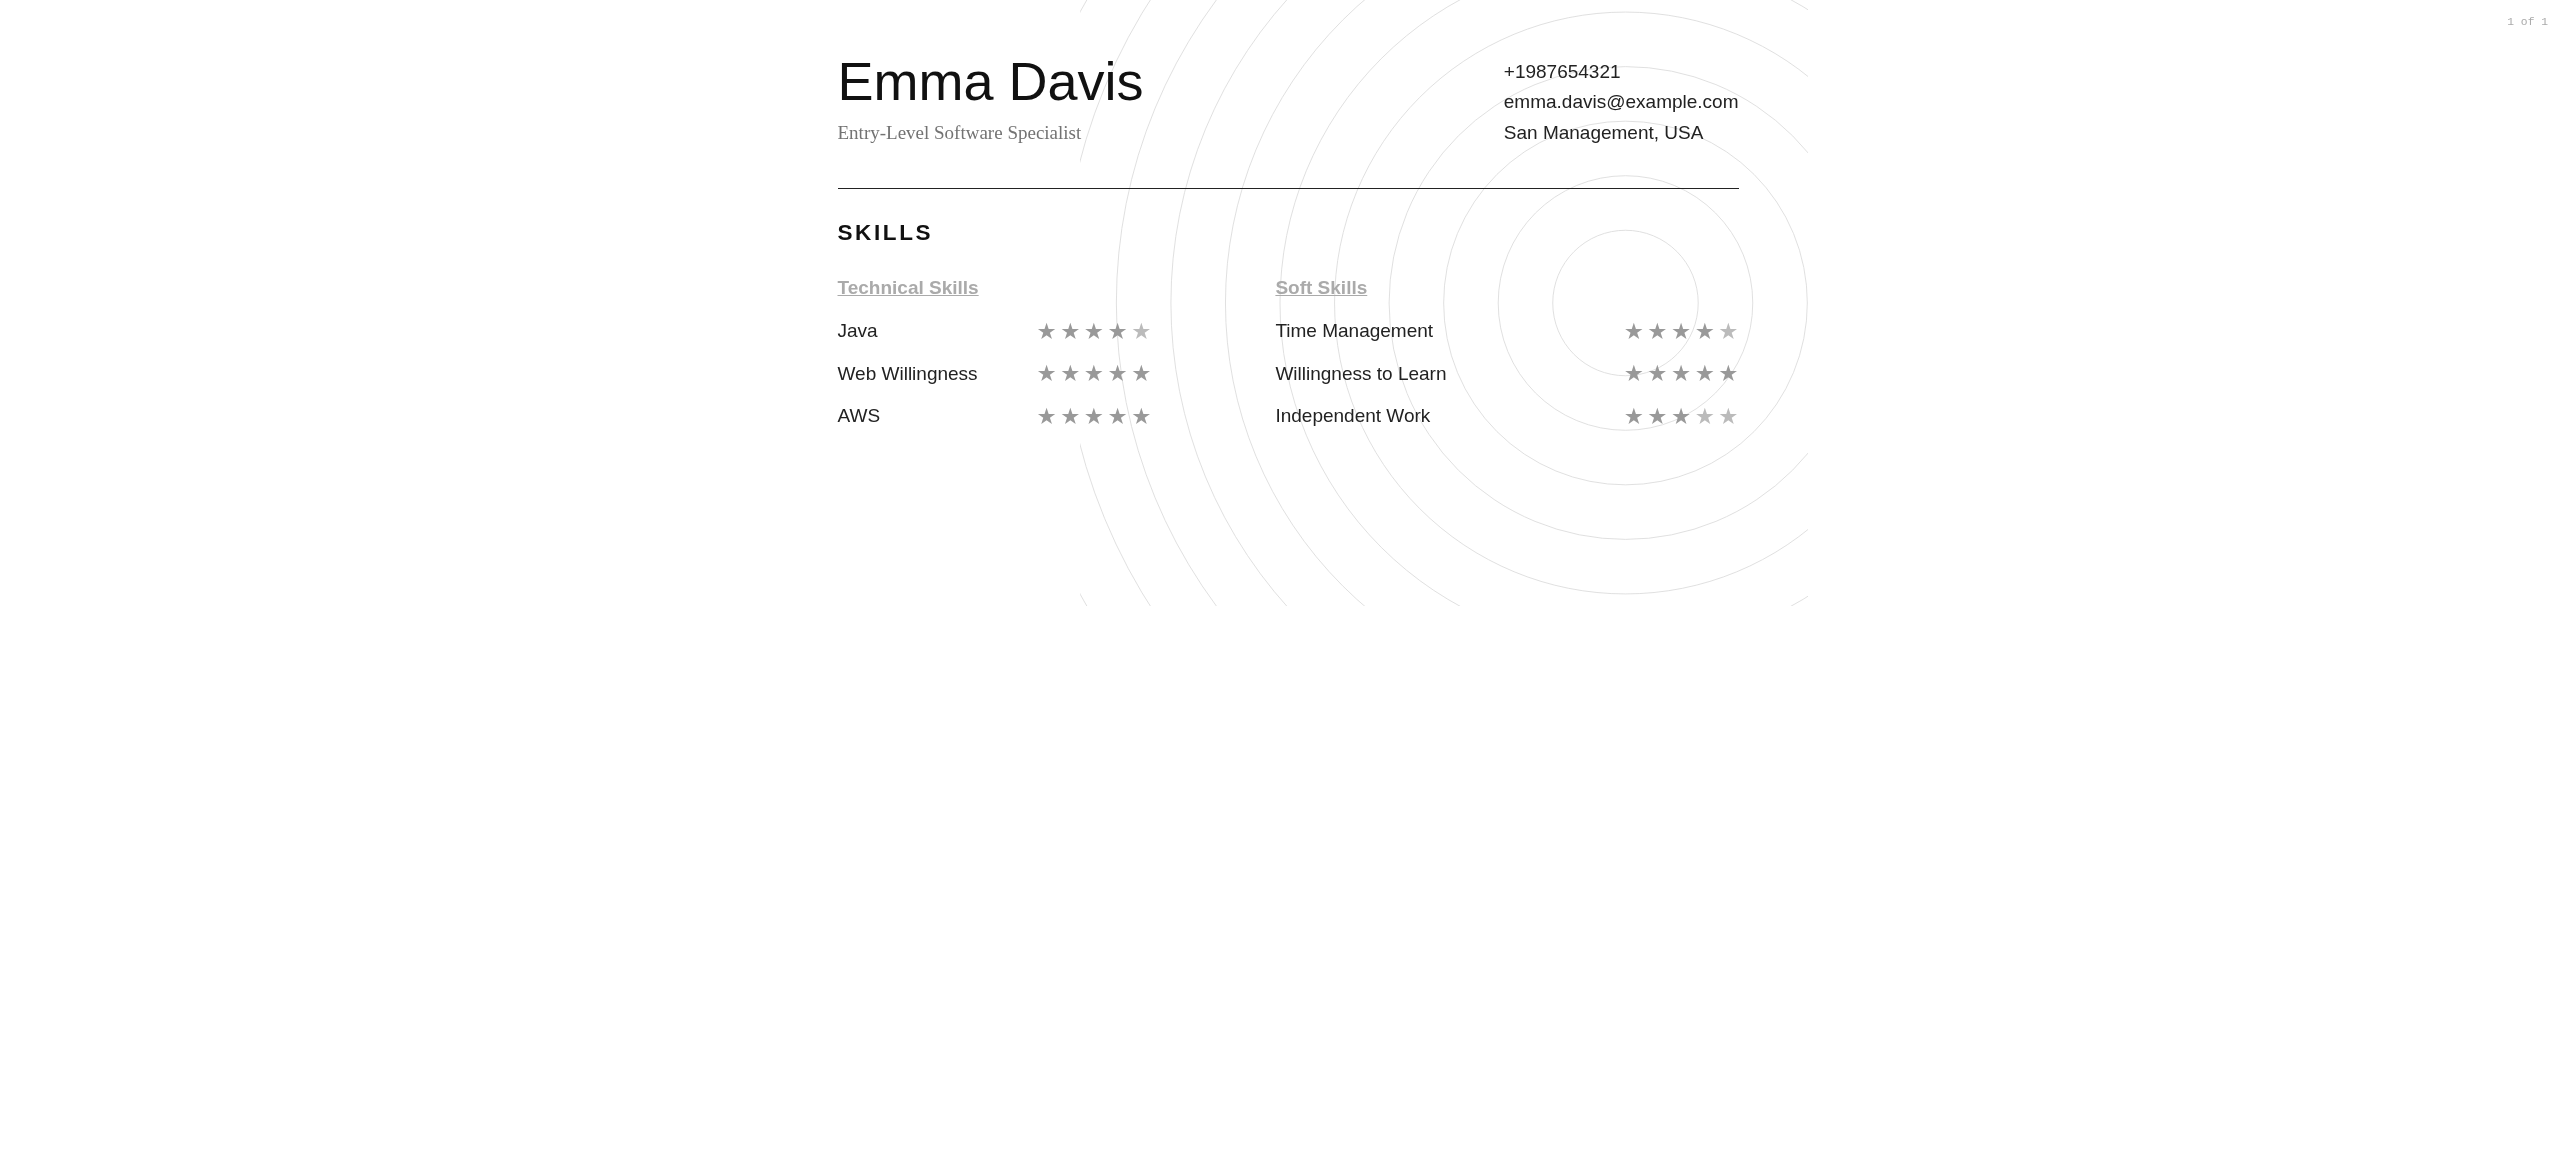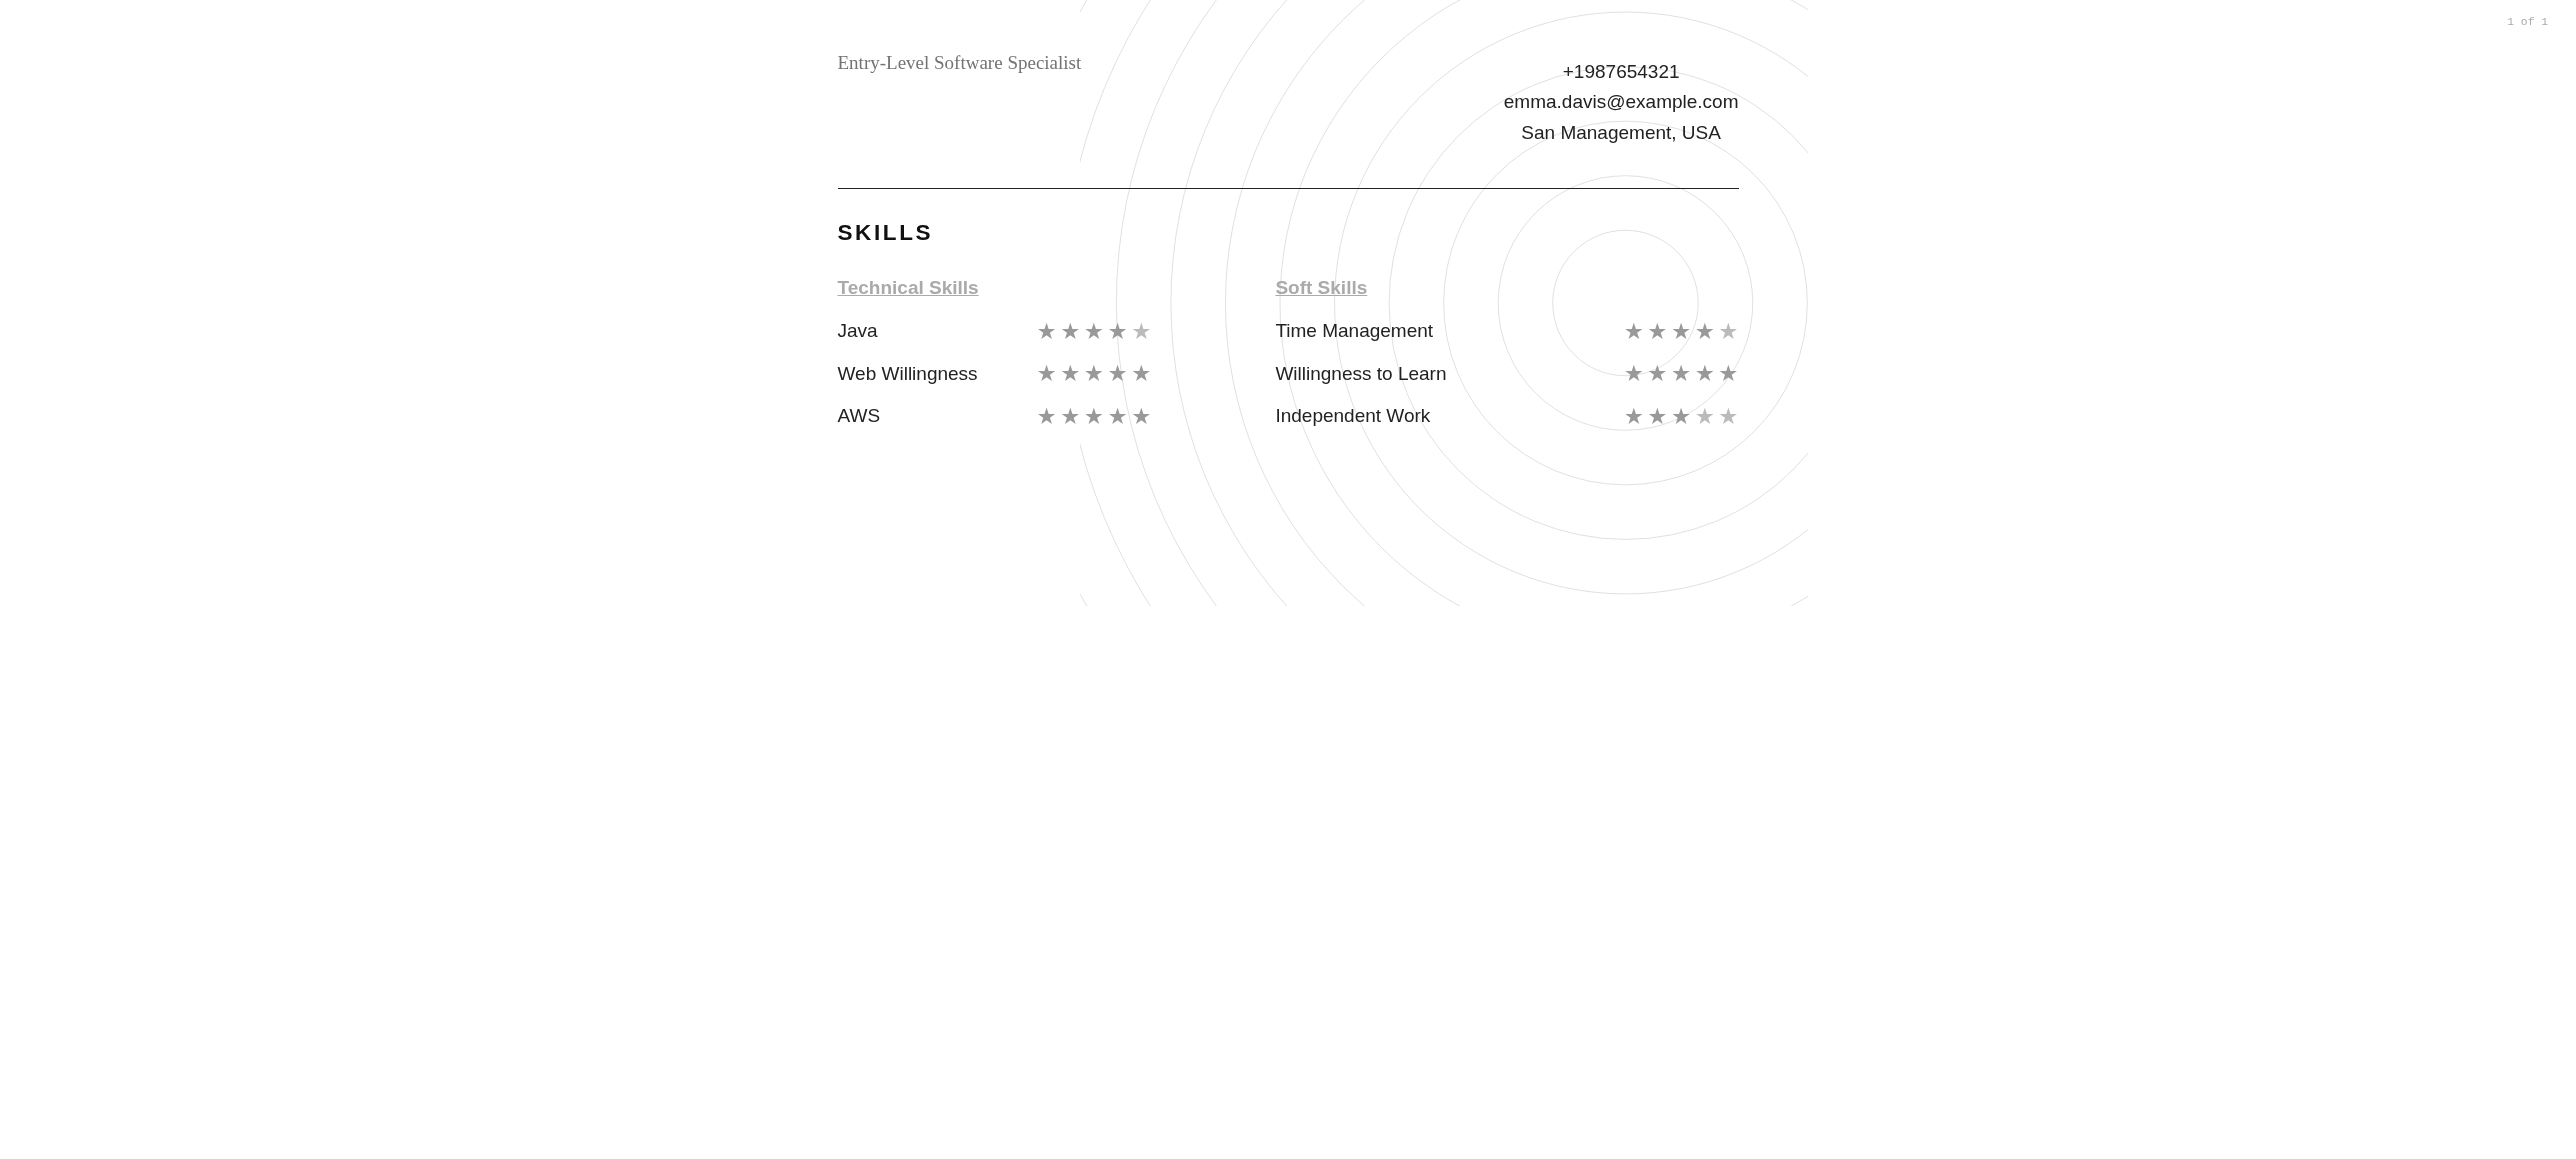--- a/index.html
+++ b/index.html
@@ -72,21 +72,21 @@
     }
 
     .header-left .title {
       font-size: 19px;
       color: #737373;
       font-family: 'Georgia', serif;
       font-weight: normal;
     }
 
     .header-right {
-      text-align: center;
+      text-align: left;
       padding-top: 8.7px;
     }
 
     .header-right p {
       font-size: 19px;
       color: #222;
       margin-bottom: 8.7px;
       font-family: Arial, sans-serif;
     }
 
@@ -187,20 +187,21 @@
         <circle cx="600" cy="350" r="620"></circle>
         <circle cx="600" cy="350" r="680"></circle>
       </g>
     </svg>
   </div>
 
   <div class="content">
 
     <div class="header">
       <div class="header-left">
+        <h1>Emma Davis</h1>
         <p class="title">Entry-Level Software Specialist</p>
       </div>
       <div class="header-right">
         <p>+1987654321</p>
         <p>emma.davis@example.com</p>
         <p>San Management, USA</p>
       </div>
     </div>
 
     <hr class="divider">

